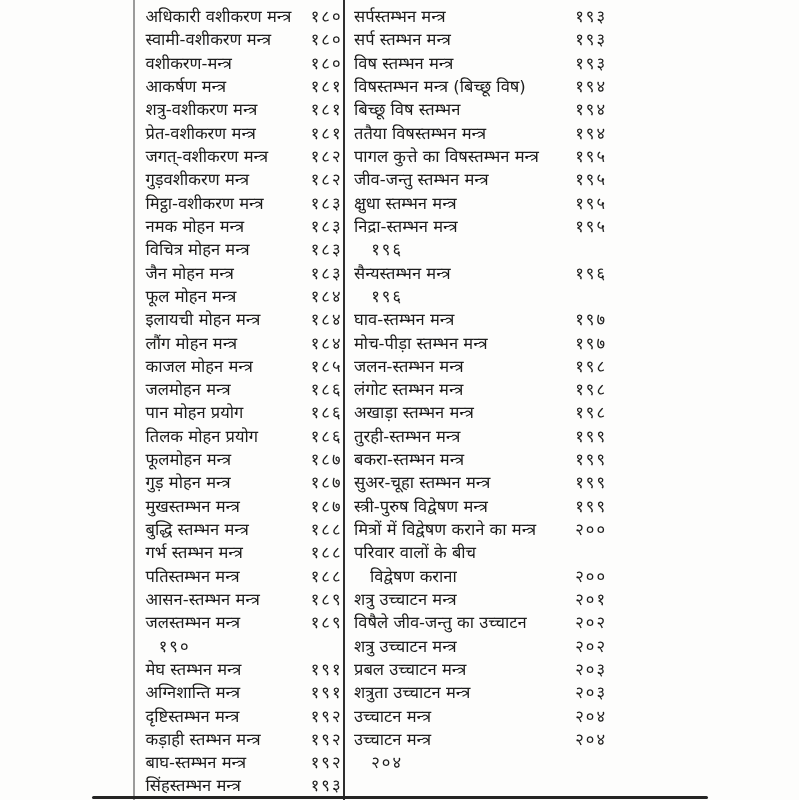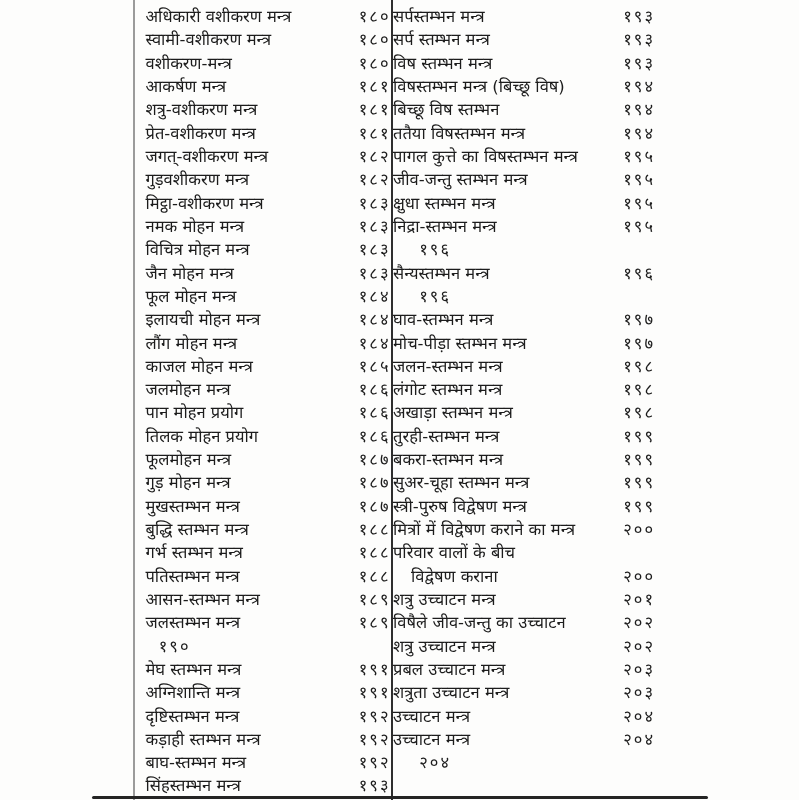--- a/index.html
+++ b/index.html
@@ -25,21 +25,21 @@
     background: var(--rule-left, #8a8a8a);
     opacity: 0.85;
   }
   .content {
     position: absolute;
     left: 134.5px;
     top: 0;
     height: 100%;
     display: flex;
   }
-  .col-left { width: 256px; }
+  .col-left { width: 208px; }
   .divider {
     width: 2.5px;
     height: 100%;
     background: var(--rule-divider, #2e2e2e);
   }
   .col-right { width: 264px; }
   .rows { padding-top: 5px; }
   .row {
     height: 23.32px;
     display: flex;
@@ -50,28 +50,28 @@
     font-weight: 500;
   }
   .title { flex: 1; overflow: visible; }
   .col-left .title { padding-left: 11px; }
   .col-left .pg {
     width: 56px;
     text-align: right;
     padding-right: 0;
     letter-spacing: 2px;
   }
-  .col-right .title { }
+  .col-right .title { padding-left: 9px; }
   .col-right .pg {
     width: 58px;
     text-align: right;
     padding-right: 2px;
     letter-spacing: 2px;
   }
-  .title.indent { padding-left: 18px; }
+  .title.indent { padding-left: 25px; }
   .bottom-rule {
     position: absolute;
     left: 92px;
     width: 616px;
     bottom: 1px;
     height: 3.5px;
     background: var(--rule-bottom, #242424);
     border-radius: 2px;
   }
 </style>

